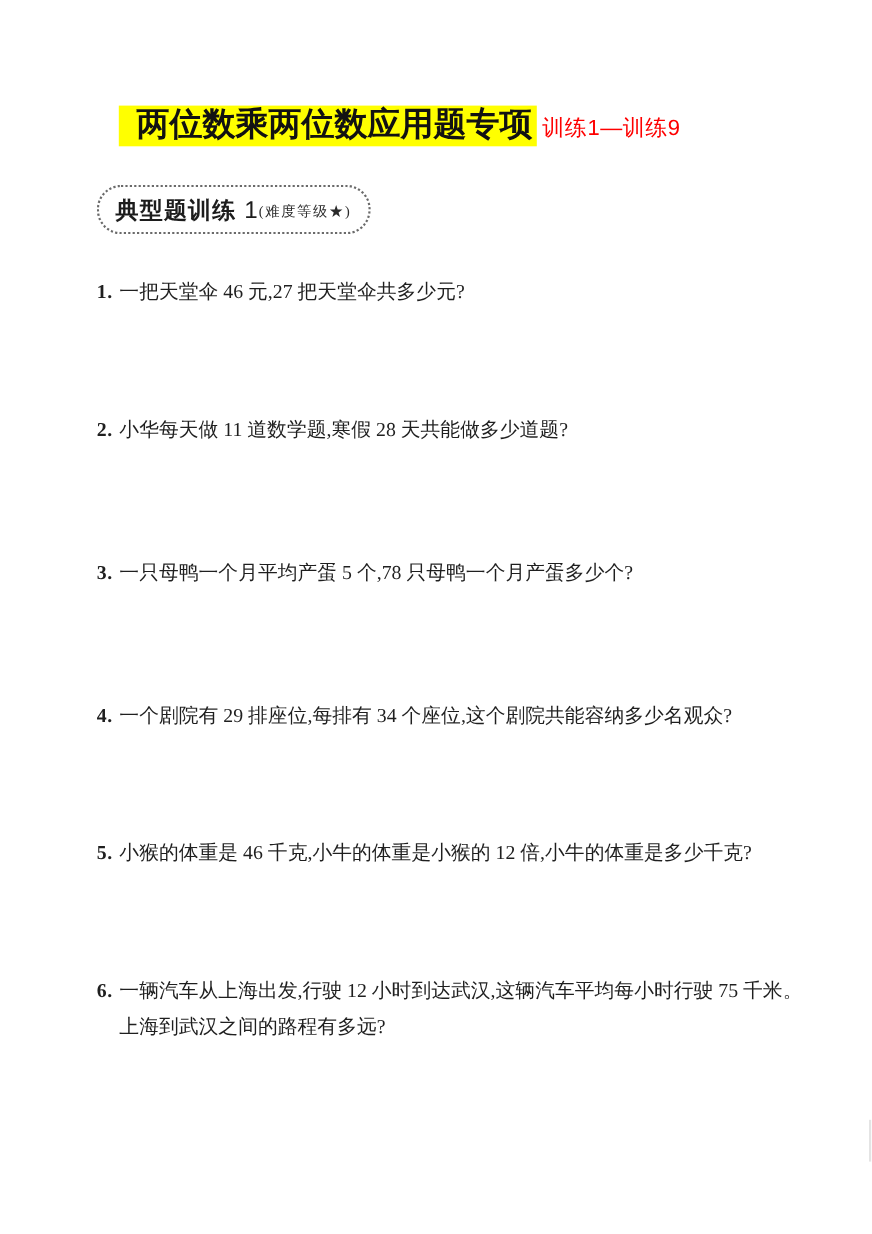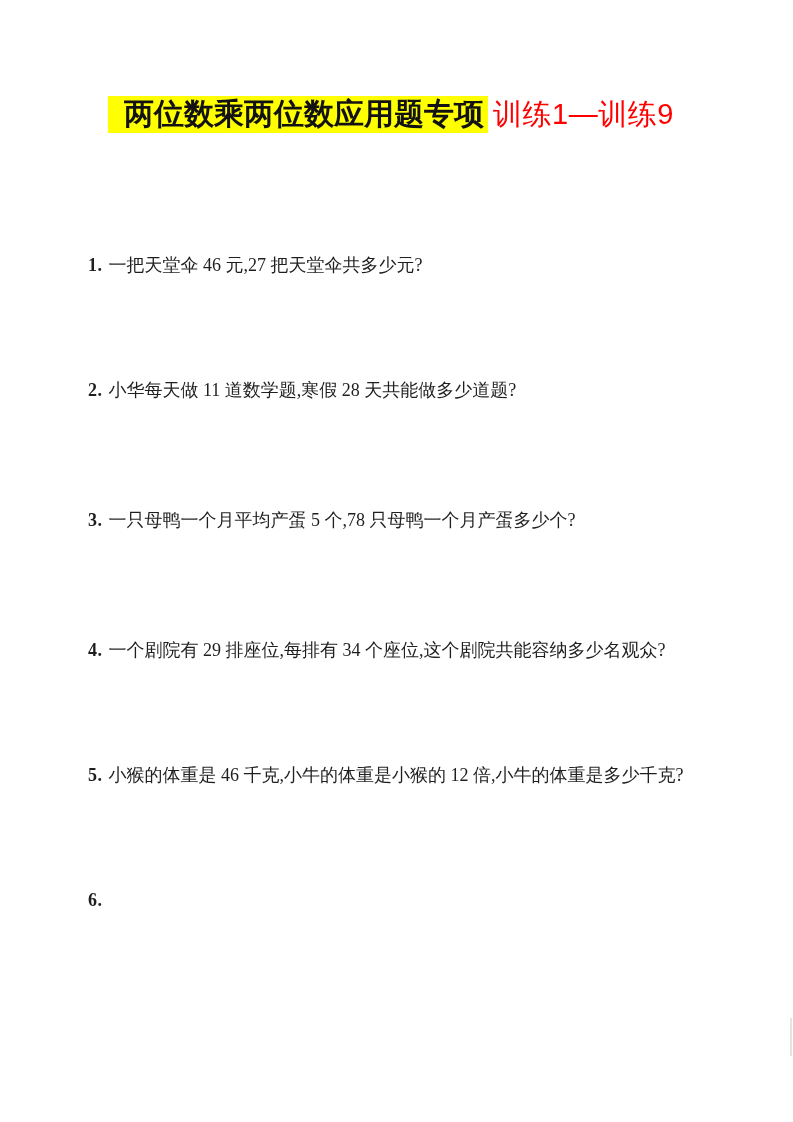--- a/index.html
+++ b/index.html
@@ -30,21 +30,21 @@
     font-weight: 700;
   }
   .title .hl {
     background: #ffff00;
     color: #121212;
     padding: 1px 4px 3px 16px;
   }
   .title .range {
     color: #fe0000;
     font-weight: 400;
-    font-size: 29px;
+    font-size: 20px;
     margin-left: 5px;
     letter-spacing: 0.5px;
   }
 
   
   .badge {
     position: absolute;
     left: 88px;
     top: 168px;
     height: 45px;
@@ -117,20 +117,25 @@
 </style>
 </head>
 <body>
 
 <div class="page">
 
   <h1 class="title">
     <span class="hl">两位数乘两位数应用题专项</span><span class="range">训练1—训练9</span>
   </h1>
 
+  <div class="badge">
+    <span class="badge-label">典型题训练</span>
+    <span class="badge-number">1</span>
+    <span class="badge-diff">(难度等级★)</span>
+  </div>
 
   <section class="problem p1">
     <span class="pnum">1.</span>
     <div class="plines">
       <p class="pline">一把天堂伞 46 元,27 把天堂伞共多少元?</p>
     </div>
   </section>
 
   <section class="problem p2">
     <span class="pnum">2.</span>
@@ -156,18 +161,20 @@
   <section class="problem p5">
     <span class="pnum">5.</span>
     <div class="plines">
       <p class="pline">小猴的体重是 46 千克,小牛的体重是小猴的 12 倍,小牛的体重是多少千克?</p>
     </div>
   </section>
 
   <section class="problem p6">
     <span class="pnum">6.</span>
     <div class="plines">
+      <p class="pline">一辆汽车从上海出发,行驶 12 小时到达武汉,这辆汽车平均每小时行驶 75 千米。</p>
+      <p class="pline">上海到武汉之间的路程有多远?</p>
     </div>
   </section>
 
   <div class="edge-artifact"></div>
 
 </div>
 
 </body></html>

